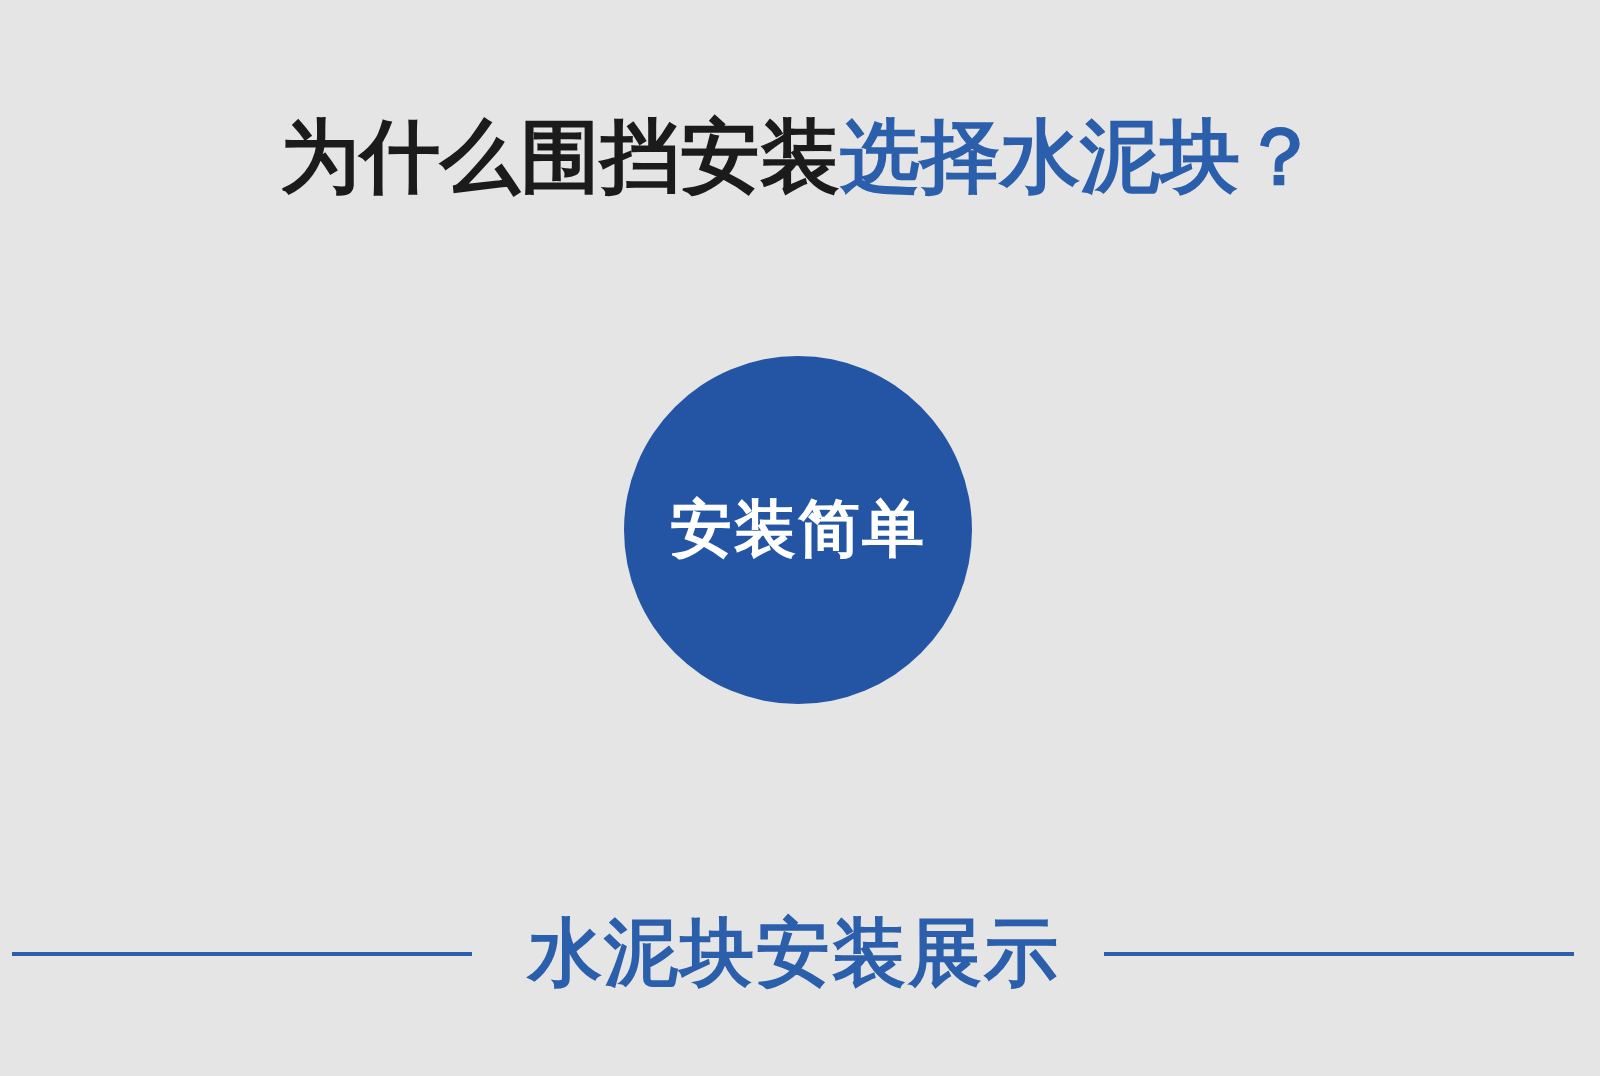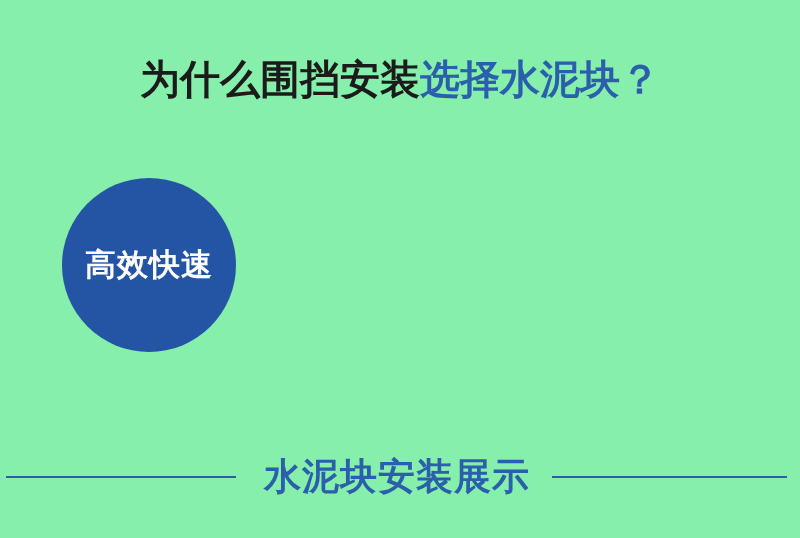--- a/index.html
+++ b/index.html
@@ -12,21 +12,21 @@
     background: #ffffff;
     font-family: "Liberation Sans", "DejaVu Sans", sans-serif;
     overflow: hidden;
     position: relative;
   }
 
   #poster {
     position: relative;
     width: 800px;
     height: 538px;
-    background: #86efac;
+    background: #e5e5e5;
   }
 
   
   .headline {
     position: absolute;
     left: 0;
     top: 55px;
     width: 800px;
     text-align: center;
     font-size: 40px;
@@ -107,24 +107,24 @@
 <body>
 
 <div id="poster">
 
   <div class="headline">
     <span class="part-dark">为什么围挡安装</span><span class="part-accent">选择水泥块？</span>
   </div>
 
   <div class="circle-row">
 
-    <div class="feature-circle pos-0">
-      <span class="feature-label">高效快速</span>
+
+    <div class="feature-circle pos-1">
+      <span class="feature-label">安装简单</span>
     </div>
-
 
 
   </div>
 
   <div class="footer-band">
     <span class="footer-rule left"></span>
     <span class="footer-title">水泥块安装展示</span>
     <span class="footer-rule right"></span>
   </div>
 

